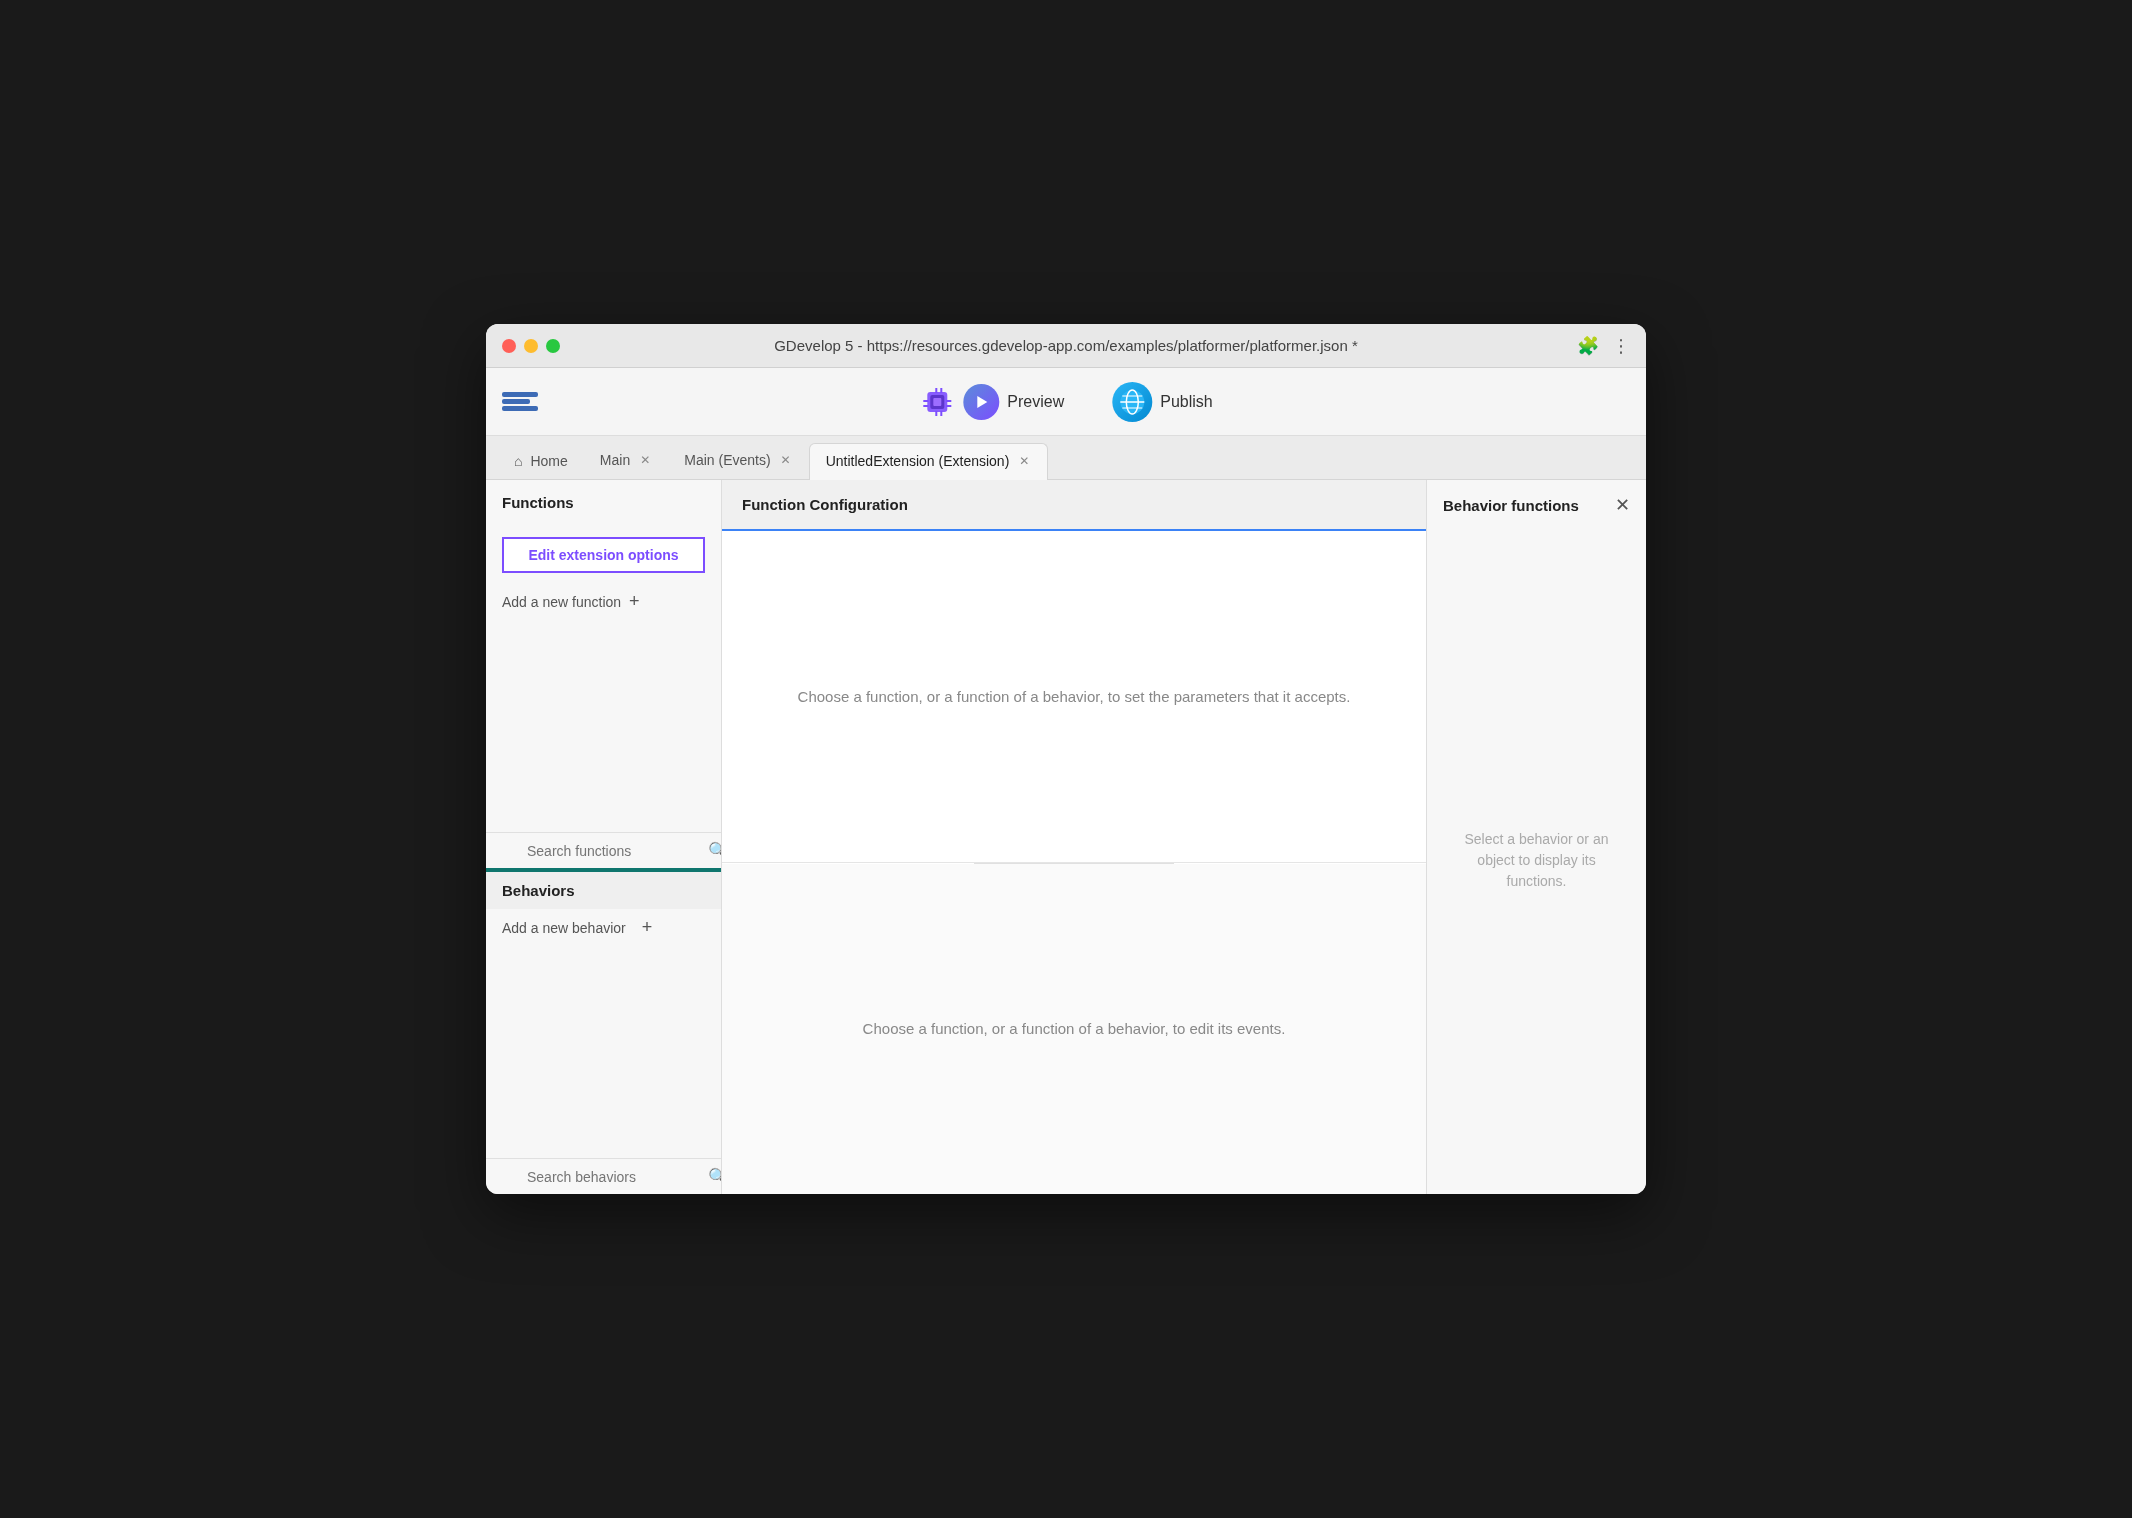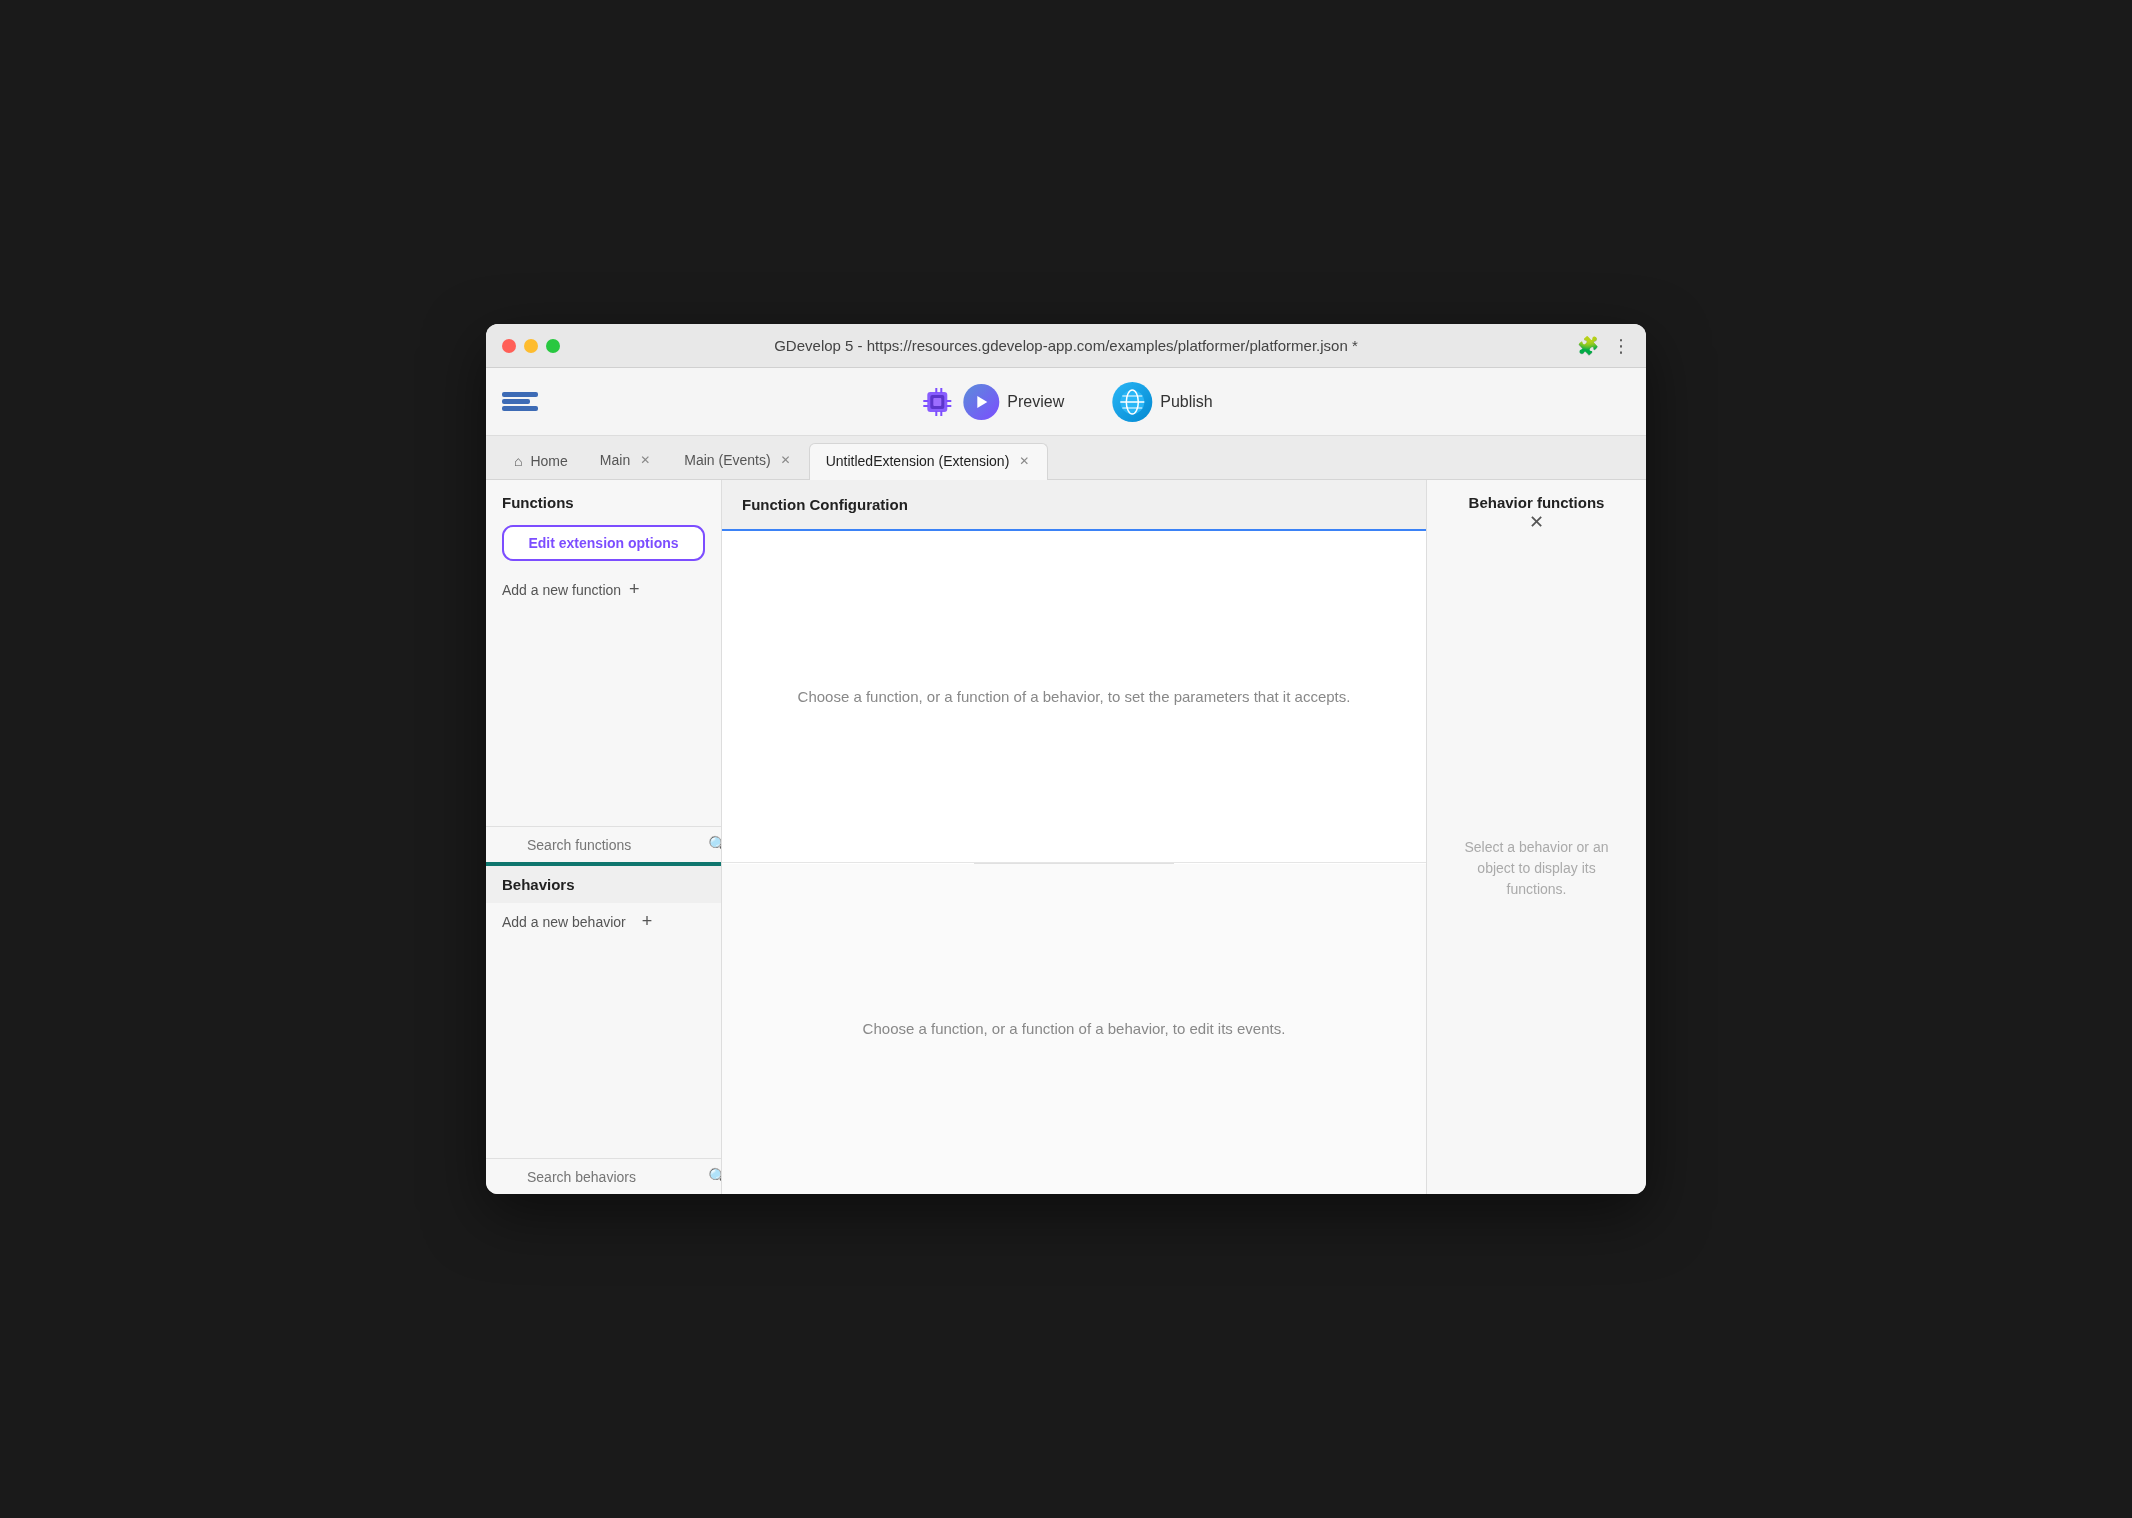--- a/index.html
+++ b/index.html
@@ -194,25 +194,25 @@
       flex-shrink: 0;
       overflow: hidden;
     }
     .sidebar-section-header {
       padding: 14px 16px 10px;
       font-size: 15px;
       font-weight: 600;
       color: #222;
     }
     .edit-extension-btn {
-      margin: 4px 16px 10px;
+      margin: 16px 16px 10px;
       padding: 8px 16px;
       background: white;
       border: 2px solid #7c4dff;
-      border-radius: 11px;
+      border-radius: 0;
       color: #7c4dff;
       font-size: 14px;
       font-weight: 600;
       cursor: pointer;
       text-align: center;
     }
     .add-function-row {
       display: flex;
       align-items: center;
       padding: 8px 16px;
@@ -323,21 +323,20 @@
       flex-shrink: 0;
     }
     .right-panel-header {
       display: flex;
       align-items: center;
       justify-content: space-between;
       padding: 14px 16px 10px;
       font-size: 15px;
       font-weight: 600;
       color: #222;
-      flex-direction: column;
     }
     .right-panel-close {
       cursor: pointer;
       font-size: 18px;
       color: #555;
       background: none;
       border: none;
     }
     .right-panel-empty {
       flex: 1;

